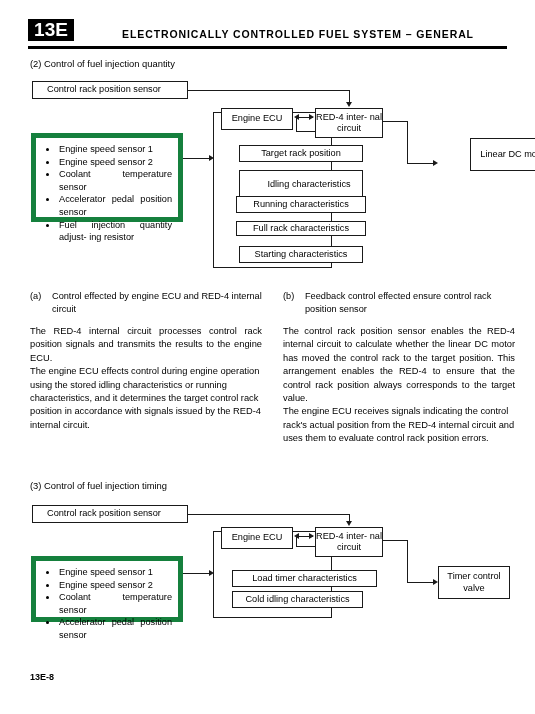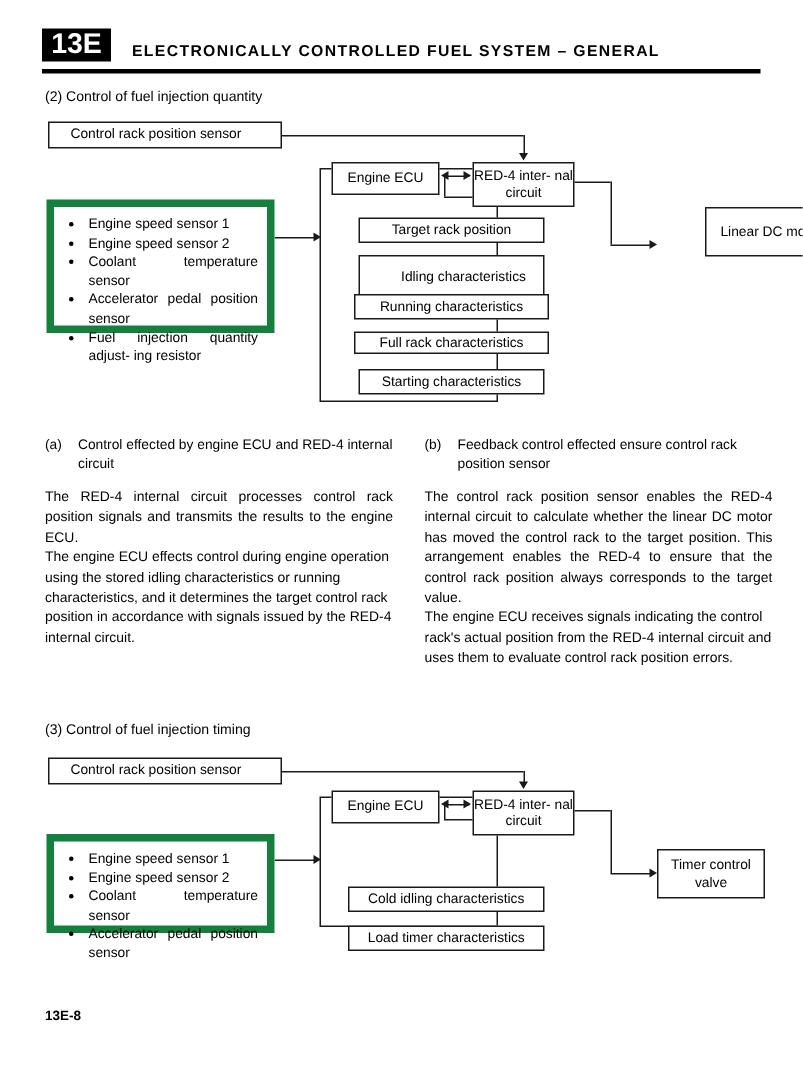--- a/index.html
+++ b/index.html
@@ -11,21 +11,21 @@
   .page{position:absolute;inset:0;}
 
   
   .hdr-badge{
     position:absolute;left:28px;top:19px;width:46px;height:22px;
     background:#000;color:#fff;font-weight:bold;font-size:19px;
     line-height:22px;text-align:center;letter-spacing:0px;
   }
   .hdr-title{
     position:absolute;left:88px;top:28px;width:420px;
-    font-size:10.5px;font-weight:bold;letter-spacing:0.9px;
+    text-align:center;font-size:10.5px;font-weight:bold;letter-spacing:0.9px;
     white-space:nowrap;
   }
   .hdr-rule{position:absolute;left:28px;top:46px;width:479px;height:3px;background:#000;}
 
   
   .sec-h{position:absolute;font-size:9.4px;white-space:nowrap;}
   #sec2-h{left:30px;top:58px;}
   #sec3-h{left:30px;top:480px;}
 
   
@@ -187,21 +187,21 @@
   </div>
 
   <div class="box" style="left:221px;top:527px;width:72px;height:22px;">
     <span>Engine ECU</span>
   </div>
 
   <div class="box" style="left:315px;top:527px;width:68px;height:30px;">
     <span>RED-4 inter- nal circuit</span>
   </div>
 
-  <div class="box" style="left:232px;top:570px;width:131px;height:17px;margin-top:47px;">
+  <div class="box" style="left:232px;top:570px;width:145px;height:17px;">
     <span>Load timer characteristics</span>
   </div>
   <div class="box" style="left:232px;top:591px;width:131px;height:17px;">
     <span>Cold idling characteristics</span>
   </div>
 
   <div class="box" style="left:438px;top:566px;width:72px;height:33px;">
     <span>Timer control valve</span>
   </div>
 

